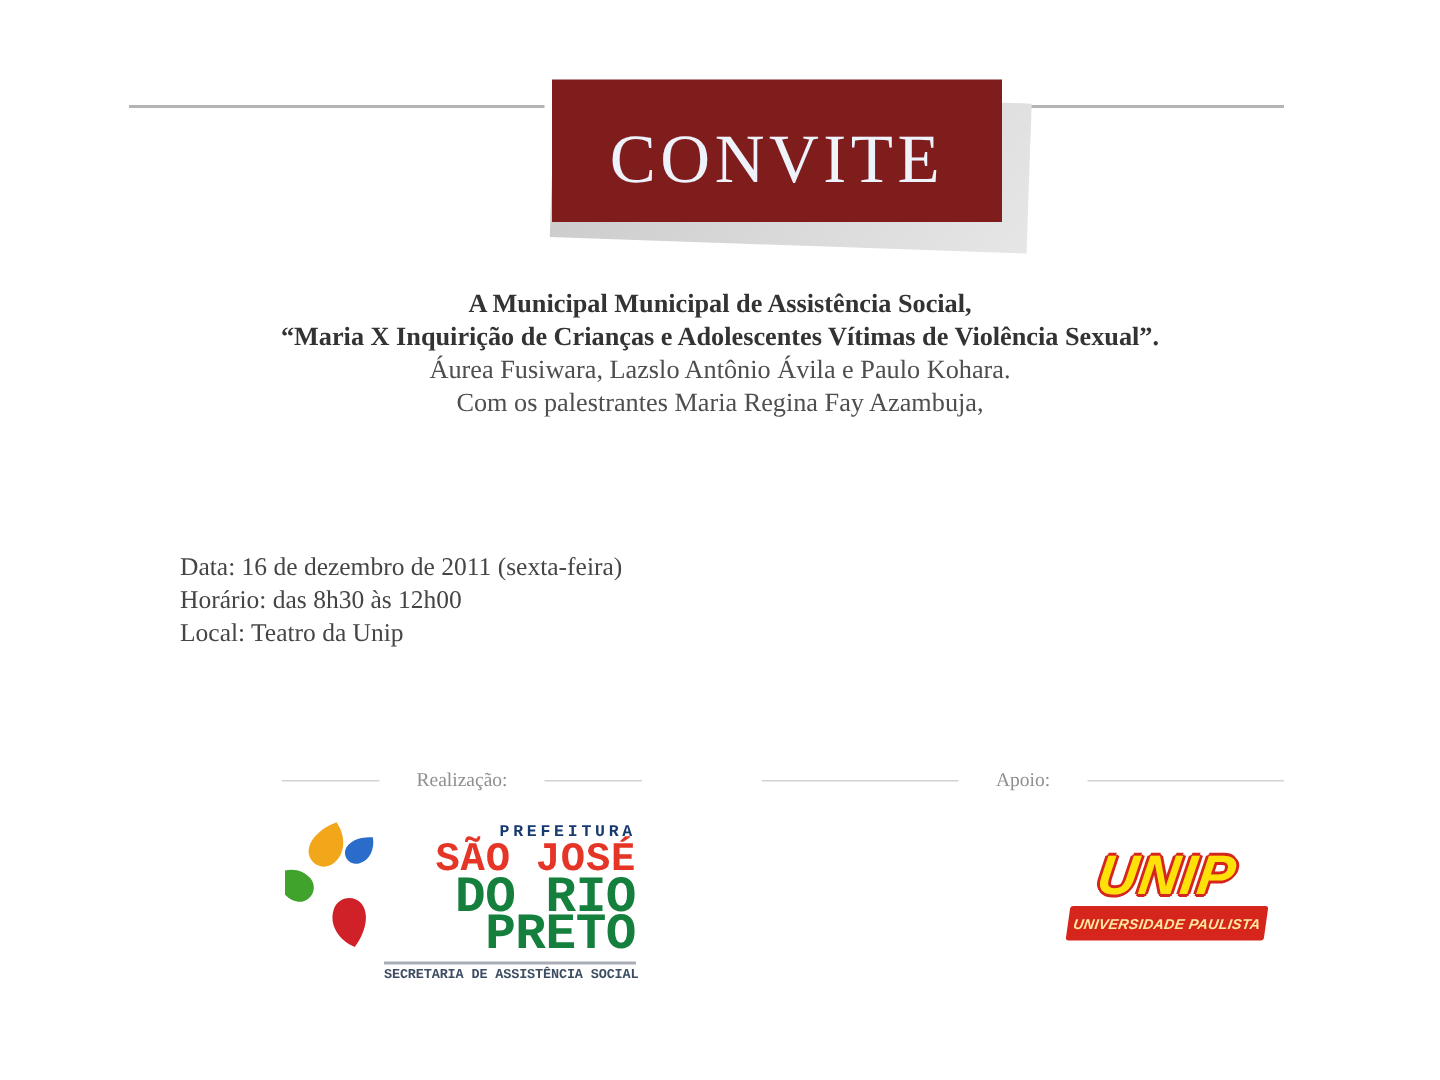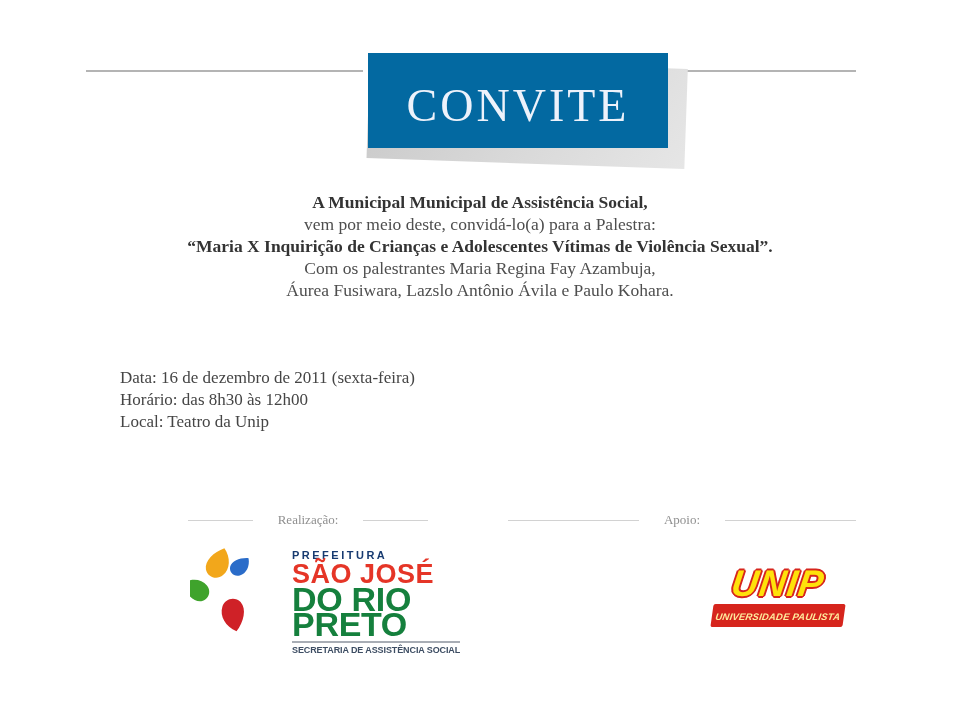--- a/index.html
+++ b/index.html
@@ -14,21 +14,21 @@
   .rule-right { left:670px; width:186px; }
 
   
   .banner-shadow {
     position:absolute; left:370px; top:58px; width:318px; height:100px;
     background:linear-gradient(125deg,#c7c7c7 0%,#d9d9d9 55%,#e6e6e6 100%);
     transform:rotate(2deg); transform-origin:top left;
   }
   .banner {
     position:absolute; left:368px; top:53px; width:300px; height:95px;
-    background:#0369a1; display:flex; align-items:center; justify-content:center;
+    background:#7f1d1d; display:flex; align-items:center; justify-content:center;
   }
   .banner-title {
     color:#edf2fb; font-size:46px; letter-spacing:3px; padding-top:10px;
   }
 
   
   .invitation {
     position:absolute; left:110px; top:191px; width:740px;
     text-align:center; font-size:17.5px; line-height:22px; color:#4e4e4e;
   }
@@ -52,21 +52,21 @@
     font-size:13px; color:#8f8f8f;
   }
   .row-realizacao { left:188px; width:240px; }
   .row-apoio { left:508px; width:348px; }
   .label-line { flex:1; height:1px; background:#d2d2d2; }
   .section-label { margin:0 25px; white-space:nowrap; }
 
   
   .logo-sjrp { position:absolute; left:190px; top:543px; width:245px; }
   .pinwheel { position:absolute; left:0; top:2px; }
-  .sjrp-text { margin-left:102px; width:168px; text-align:left; font-family:Liberation Sans, sans-serif; }
+  .sjrp-text { margin-left:66px; width:168px; text-align:right; font-family:Liberation Mono, monospace; }
   .sjrp-top { font-size:11px; font-weight:bold; color:#173a70; letter-spacing:2.5px; margin-top:6px; }
   .sjrp-l1 { font-size:27px; font-weight:bold; color:#e53527; line-height:26px; letter-spacing:0.5px; }
   .sjrp-l2 { font-size:34px; font-weight:bold; color:#15803d; line-height:25px; letter-spacing:-0.3px; }
   .sjrp-rule { height:2px; background:#a8adb5; margin:4px 0 2px; }
   .sjrp-caption { font-size:9px; font-weight:bold; color:#3d4d63; white-space:nowrap; letter-spacing:-0.1px; }
 
   
   .logo-crp { position:absolute; left:508px; top:540px; font-family:"Liberation Sans", sans-serif; }
   .crp-icon { display:block; margin-left:0; }
   .crp-text { margin-left:12px; margin-top:5px; }
@@ -95,24 +95,23 @@
   <div class="rule rule-left"></div>
   <div class="rule rule-right"></div>
 
   <div class="banner-shadow"></div>
   <div class="banner">
     <div class="banner-title">CONVITE</div>
   </div>
 
   <div class="invitation">
     <div class="bold">A Municipal Municipal de Assistência Social,</div>
-    <div>vem por meio deste, convidá-lo(a) para a Palestra:</div>
     <div class="bold">“Maria X Inquirição de Crianças e Adolescentes Vítimas de Violência Sexual”.</div>
+    <div>Áurea Fusiwara, Lazslo Antônio Ávila e Paulo Kohara.</div>
     <div>Com os palestrantes Maria Regina Fay Azambuja,</div>
-    <div>Áurea Fusiwara, Lazslo Antônio Ávila e Paulo Kohara.</div>
   </div>
 
   <div class="details">
     <div>Data: 16 de dezembro de 2011 (sexta-feira)</div>
     <div>Horário: das 8h30 às 12h00</div>
     <div>Local: Teatro da Unip</div>
   </div>
 
 
   <div class="section-row row-realizacao">

